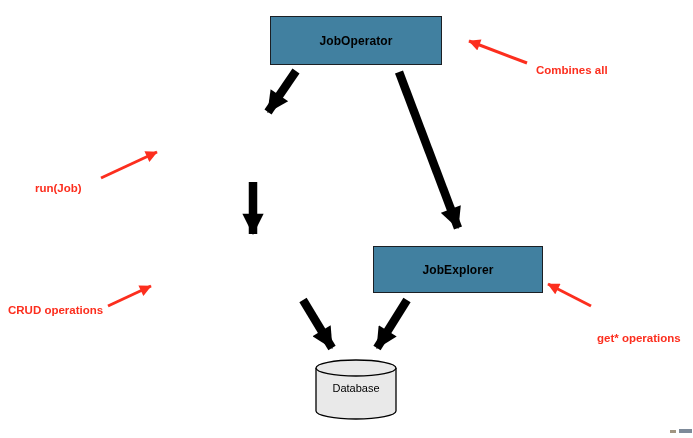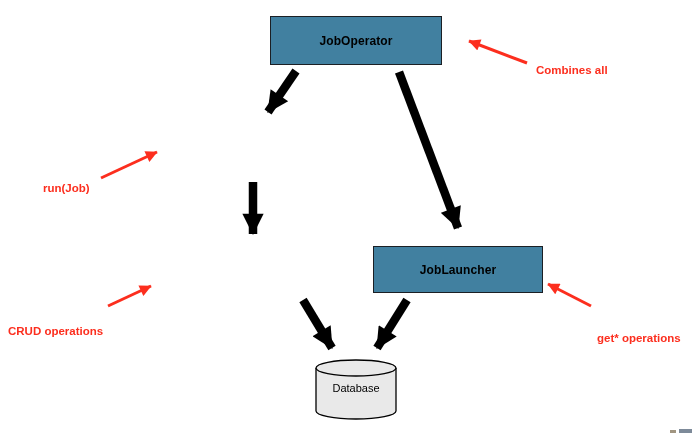--- a/index.html
+++ b/index.html
@@ -35,22 +35,22 @@
   .node-jobrepository{ left: 165px; top: 246px; width: 171px; height: 47px; }
   .node-jobexplorer  { left: 373px; top: 246px; width: 170px; height: 47px; }
   .note {
     position: absolute;
     color: #fc2e1e;
     font-size: 11.5px;
     white-space: nowrap;
     font-weight: bold;
   }
   .note-combines { left: 536px; top: 64px; }
-  .note-run      { left: 43px;  top: 182px; }
-  .note-crud     { left: 8px;   top: 325px; }
+  .note-run      { left: 35px;  top: 182px; }
+  .note-crud     { left: 8px;   top: 304px; }
   .note-get      { left: 597px; top: 312px; margin-top: 20px; }
   .db-label {
     position: absolute;
     left: 316px; top: 382px;
     width: 80px;
     text-align: center;
     font-size: 11px;
     color: #000000;
   }
   .corner-artifact {
@@ -96,21 +96,21 @@
     <g>
       <path d="M316,368 L316,411 A40,8 0 0 0 396,411 L396,368" fill="#e9e9e9" stroke="#000000" stroke-width="1.3"></path>
       <ellipse cx="356" cy="368" rx="40" ry="8" fill="#e9e9e9" stroke="#000000" stroke-width="1.3"></ellipse>
     </g>
   </svg>
 
   <div class="node node-joboperator">
     <span>JobOperator</span>
   </div>
   <div class="node node-jobexplorer">
-    <span>JobLauncher</span>
+    <span>JobExplorer</span>
   </div>
 
   <div class="db-label">Database</div>
 
   <div class="note note-combines">Combines all</div>
   <div class="note note-run">run(Job)</div>
   <div class="note note-crud">CRUD operations</div>
   <div class="note note-get">get* operations</div>
 
   <div class="corner-artifact">

